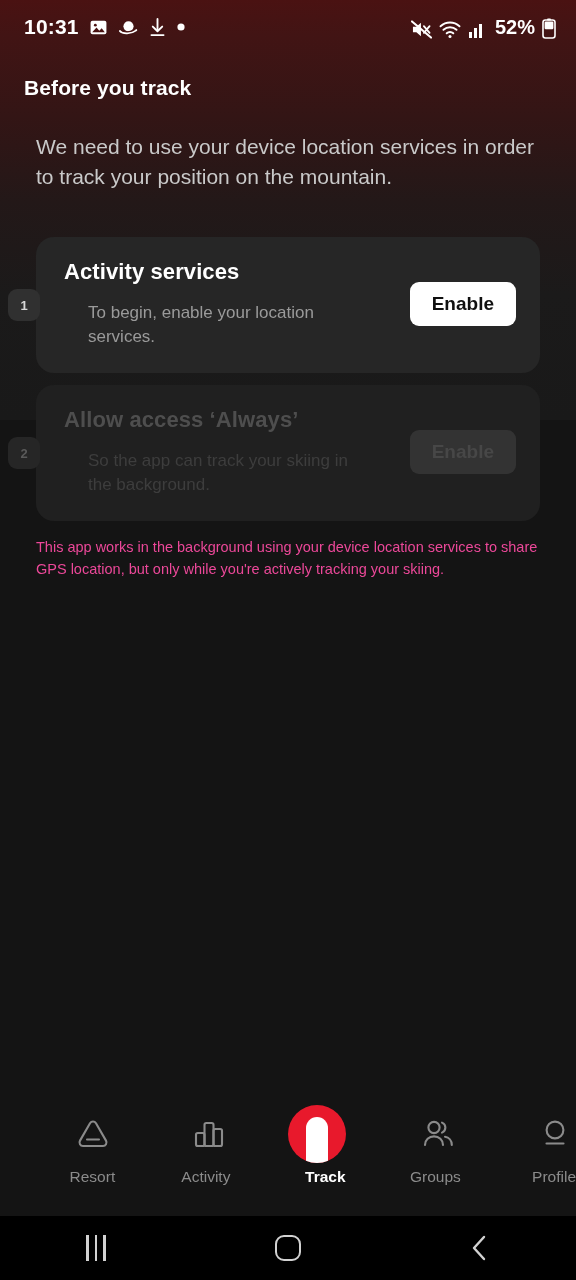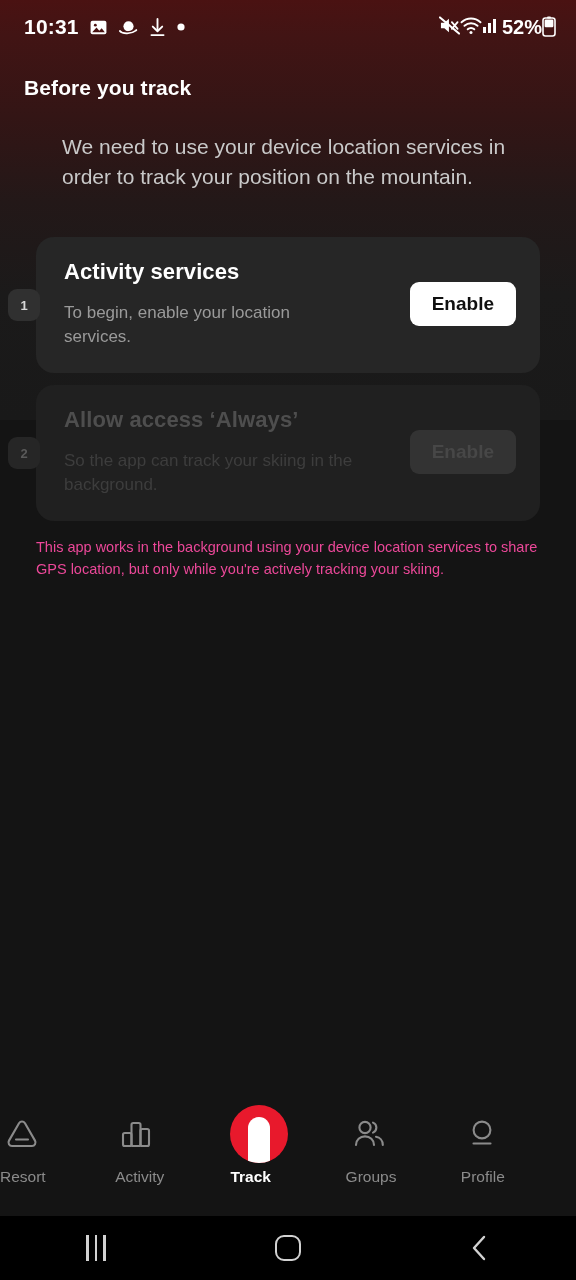--- a/index.html
+++ b/index.html
@@ -20,57 +20,57 @@
   }
 
   
   .statusbar {
     position:relative; z-index:3;
     height:46px; display:flex; align-items:center;
     padding:8px 20px 0 24px; justify-content:space-between;
   }
   .sb-left { display:flex; align-items:center; gap:10px; }
   .sb-time { font-size:21px; font-weight:700; letter-spacing:.2px; color:#fff; }
-  .sb-right { display:flex; align-items:flex-start; }
+  .sb-right { display:flex; align-items:flex-end; gap:7px; }
   .sb-pct { font-size:20px; font-weight:700; color:#fff; margin-left:2px; }
   .sb-ico { display:block; }
 
   
   .appbar { position:relative; z-index:3; height:54px; display:flex; align-items:flex-end; padding:0 24px; }
   .appbar-title { font-size:21px; font-weight:700; color:#fff; letter-spacing:.1px; }
 
   
   .content { position:relative; z-index:3; padding:0 36px; }
   .headline {
     margin-top:70px;
     font-size:40px; line-height:1.35; font-weight:700; color:#fff;
     letter-spacing:-.3px;
   }
   .subhead {
     margin-top:32px;
-    font-size:21px; line-height:1.45; color:#c9c9c9; font-weight:400;margin-left:26px;
+    font-size:21px; line-height:1.45; color:#c9c9c9; font-weight:400;
   }
 
   
   .cards { margin-top:44px; position:relative; }
   .card {
     position:relative;
     background:#262626;
     border-radius:18px;
     padding:22px 24px 24px 28px;
     display:flex; align-items:flex-start; gap:10px;
     min-height:118px;
   }
   .card + .card { margin-top:12px; }
   .card.dim { background:#202020; }
   .card.dim .card-title { color:#4e4e4e; }
   .card.dim .card-sub { color:#3a3a3a; }
   .card-body { flex:1; padding-right:8px; }
   .card-title { font-size:22px; font-weight:700; color:#fff; letter-spacing:.1px; }
-  .card-sub { margin-top:16px; font-size:17px; line-height:1.42; color:#9a9a9a; }
+  .card-sub { margin-top:16px; font-size:17px; line-height:1.42; color:#9a9a9a;margin-left:24px; }
   .card.dim .card-sub { color:#3d3d3d; }
 
   .badge {
     position:absolute; left:-28px; top:50%; transform:translateY(-50%);
     width:32px; height:32px; border-radius:9px;
     background:#303030; color:#d8d8d8;
     font-size:13px; font-weight:600;
     display:flex; align-items:center; justify-content:center;
   }
   .card.dim .badge { background:#262626; color:#5a5a5a; }
@@ -92,21 +92,21 @@
     font-size:14.5px; line-height:1.5; color:#ec4899;
   }
 
   
   .tabbar {
     position:absolute; left:0; bottom:64px; width:576px; height:118px;
     background:#141414;
     display:flex; align-items:flex-start; padding-top:12px;
     z-index:4;
   }
-  .tab { flex:1; display:flex; flex-direction:column; align-items:flex-start; gap:10px; cursor:pointer; }
+  .tab { flex:1; display:flex; flex-direction:column; align-items:flex-end; gap:10px; cursor:pointer; }
   .tab-ico { height:48px; display:flex; align-items:center; justify-content:center; }
   .tab-label { font-size:15.5px; color:#8b8b8b; }
   .tab.active .tab-label { color:#ffffff; font-weight:700; }
   .track-circle {
     width:58px; height:58px; border-radius:50%;
     display:flex; align-items:flex-end; justify-content:center;
     overflow:hidden;
   }
   .track-pill { width:22px; height:46px; background:#fff; border-radius:11px 11px 3px 3px; }
 

